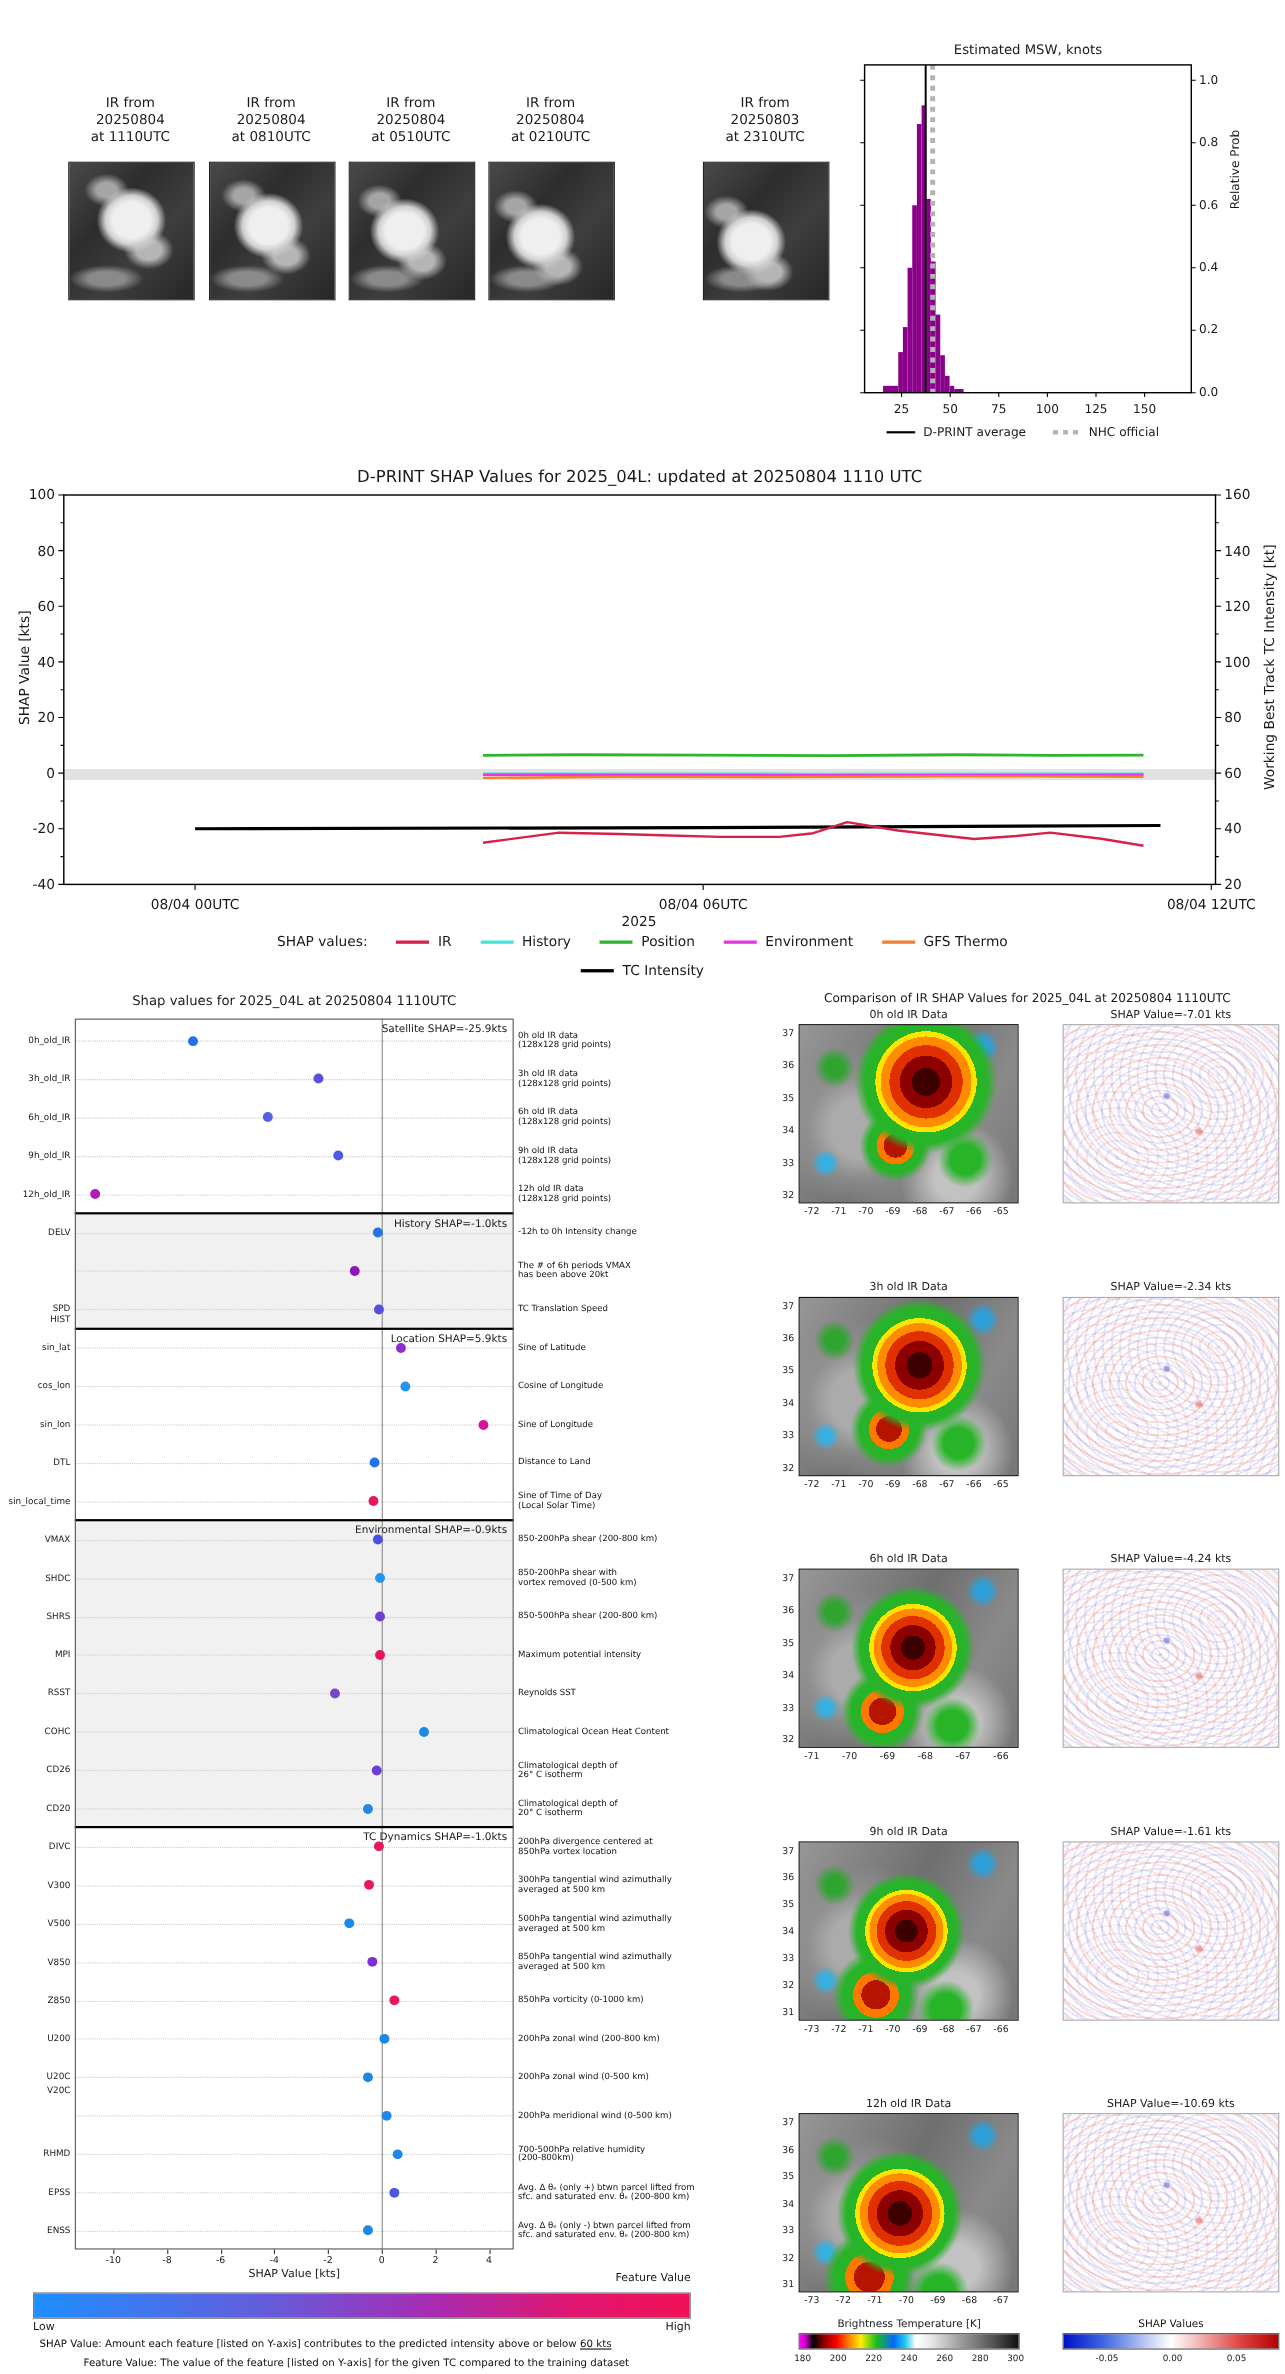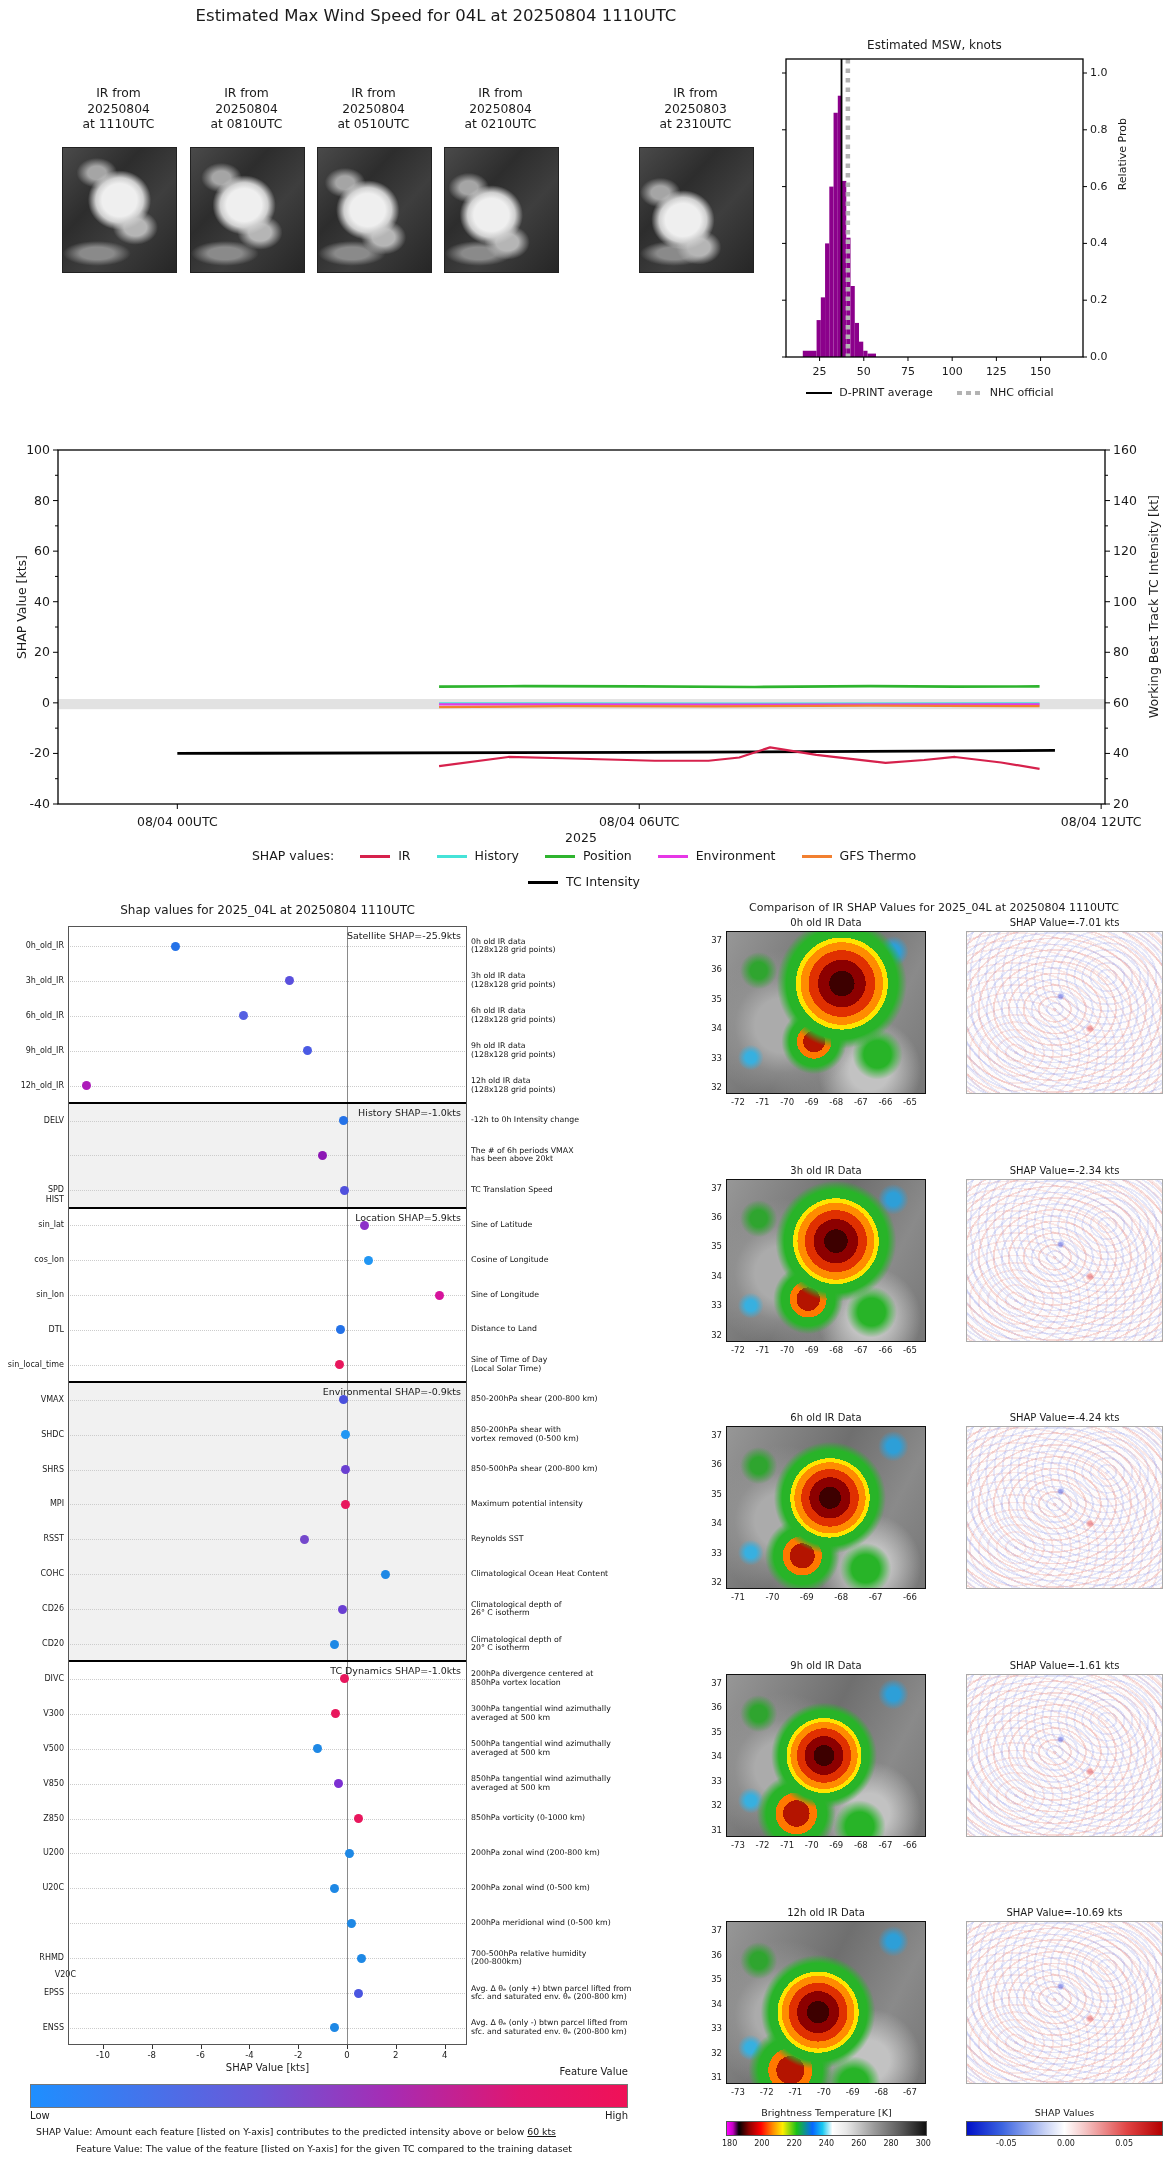--- a/index.html
+++ b/index.html
@@ -74,21 +74,20 @@
     background:linear-gradient(90deg,#ff00ff 0,#c000c0 3%,#000 6%,#8c0000 11%,#ff0000 17%,#ff8c00 23%,#ffee00 28%,#18c018 35%,#0668ff 43%,#18c8f0 48%,#ffffff 53%,#e8e8e8 60%,#9a9a9a 74%,#565656 88%,#101010 100%);}
   .cb-shap{left:966px;top:2121px;width:197px;height:15px;border:1px solid #555;box-sizing:border-box;
     background:linear-gradient(90deg,#0010c8,#3c64e0 18%,#c8d2f5 40%,#ffffff 50%,#f5c8c8 60%,#e04444 82%,#b40000 100%);}
   .cb-title{font-size:9.5px;}
   .cb-ticks{display:flex;justify-content:space-between;font-size:8px;}
 </style>
 </head>
 <body>
 
 <div class="page">
-  <div class="abs ctr main-title">Estimated Max Wind Speed for 04L at 20250804 1110UTC</div>
 
   <div id="thumbs">
       <div class="abs" style="left: 62px; top: 86px; width: 113px;">
         <div class="thumb-label">
           <div>IR from</div>
           <div>20250804</div>
           <div>at 1110UTC</div>
         </div>
         <div class="gsimg" style="margin-top: 14px; --sx: 50%; --sy: 42%;"></div>
       </div>
@@ -127,20 +126,21 @@
     </div>
 
   <div class="abs ctr hist-title">Estimated MSW, knots</div>
   <div class="abs rot hist-ylabel">Relative Prob</div>
   <div id="histogram"></div>
   <div class="abs hist-legend">
     <span><span class="sw"></span><span>D-PRINT average</span></span>
     <span><span class="swd"></span><span>NHC official</span></span>
   </div>
 
+  <div class="abs ctr ts-title">D-PRINT SHAP Values for 2025_04L: updated at 20250804 1110 UTC</div>
   <div class="abs rot ts-ylab-left">SHAP Value [kts]</div>
   <div class="abs rot ts-ylab-right">Working Best Track TC Intensity [kt]</div>
   <div id="timeseries"></div>
   <div class="abs ctr year-label">2025</div>
   <div class="abs legend-row" id="ts-legend-2" style="top:874px;left:84px;width:1000px;">
       <div><span class="sw" style="background: rgb(0, 0, 0);"></span><span>TC Intensity</span></div>
     </div>
   <div class="abs legend-row" id="ts-legend-1" style="top:848px;left:84px;width:1000px;">
       <div>SHAP values:</div>
       <div><span class="sw" style="background: rgb(214, 33, 76);"></span><span>IR</span></div>
@@ -485,21 +485,21 @@
     <div class="abs dp-annot" style="top: 1848.9px; z-index: 4;">
       <div>200hPa zonal wind (200-800 km)</div>
     </div>
     <div class="abs dp-rowline" style="left: 68px; top: 1888.3px; width: 399px; z-index: 1;"></div>
     <div class="abs dp-rowlabel" style="top: 1883.3px;">U20C</div>
     <div class="abs dp-dot" style="left: 329.812px; top: 1883.8px; background: rgb(30, 136, 229); z-index: 5;"></div>
     <div class="abs dp-annot" style="top: 1883.8px; z-index: 4;">
       <div>200hPa zonal wind (0-500 km)</div>
     </div>
     <div class="abs dp-rowline" style="left: 68px; top: 1923.2px; width: 399px; z-index: 1;"></div>
-    <div class="abs dp-rowlabel" style="top: 1970px; padding-left: 12px;">V20C</div>
+    <div class="abs dp-rowlabel" style="top: 1896px;">V20C</div>
     <div class="abs dp-dot" style="left: 347.38px; top: 1918.7px; background: rgb(30, 136, 229); z-index: 5;"></div>
     <div class="abs dp-annot" style="top: 1918.7px; z-index: 4;">
       <div>200hPa meridional wind (0-500 km)</div>
     </div>
     <div class="abs dp-rowline" style="left: 68px; top: 1958.1px; width: 399px; z-index: 1;"></div>
     <div class="abs dp-rowlabel" style="top: 1953.1px;">RHMD</div>
     <div class="abs dp-dot" style="left: 357.14px; top: 1953.6px; background: rgb(30, 136, 229); z-index: 5;"></div>
     <div class="abs dp-annot" style="top: 1949.6px; z-index: 4;">
       <div>700-500hPa relative humidity</div>
       <div>(200-800km)</div>

